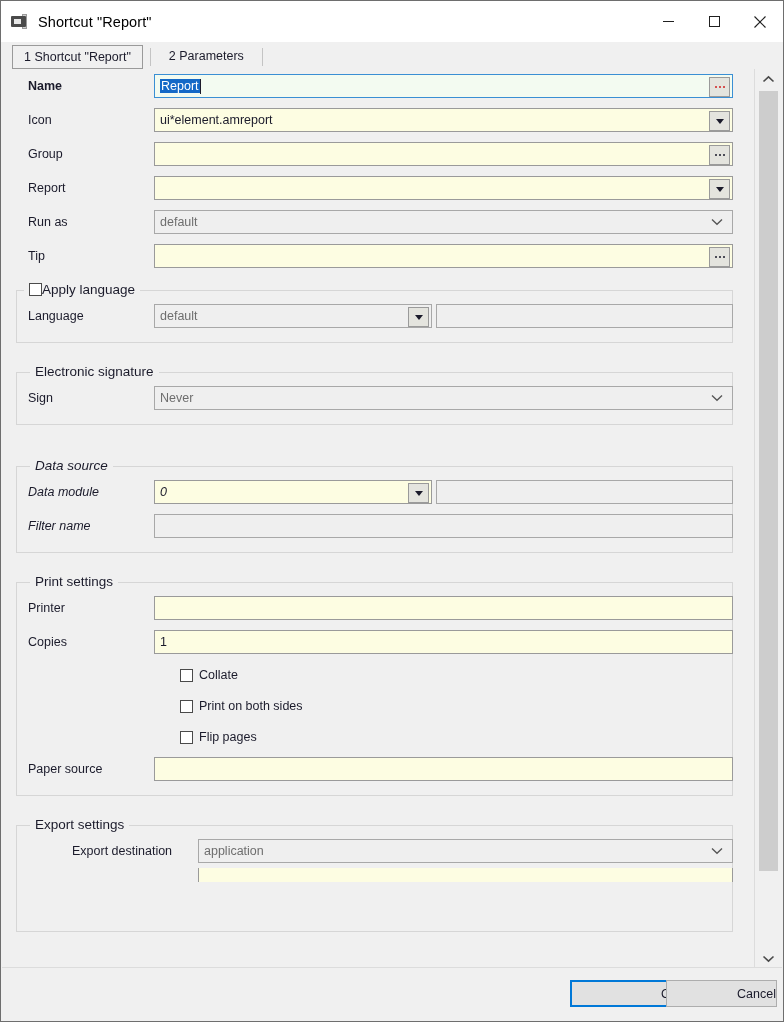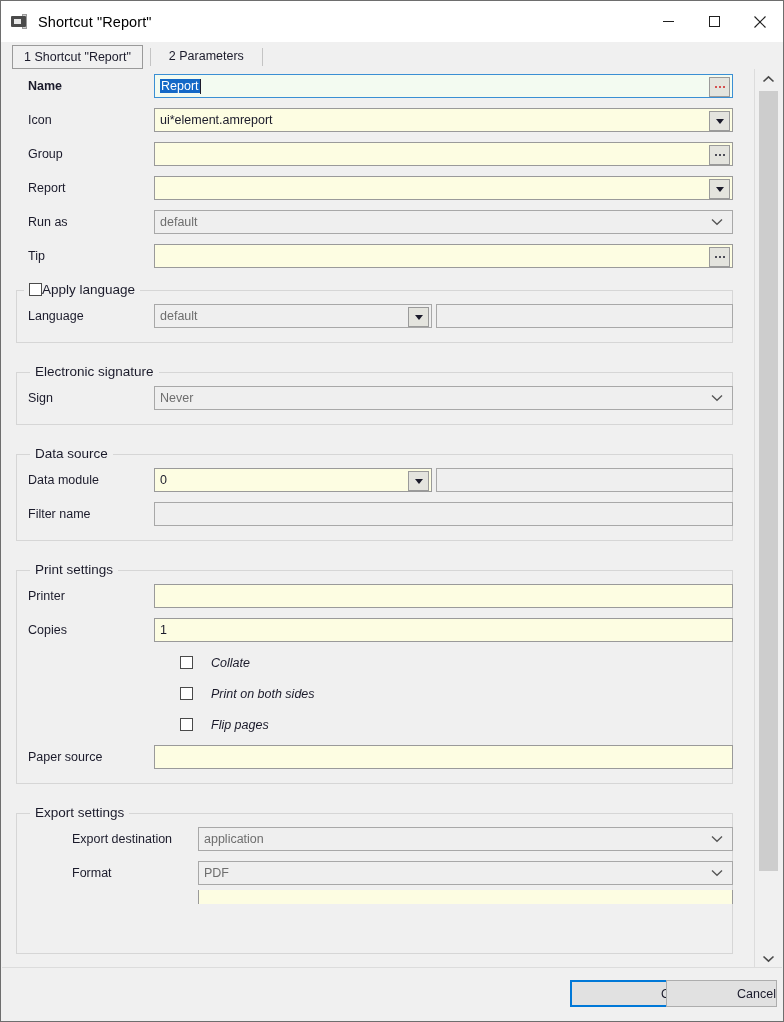--- a/index.html
+++ b/index.html
@@ -131,21 +131,21 @@
     position:absolute;left:28px;top:3px;background:#f0f0f0;padding:0 5px;
     font-size:13.5px;color:#1b1b2b;z-index:3;white-space:nowrap;
     display:flex;align-items:center;
   }
   .sect-body{position:relative;z-index:2;padding:9px 0 10px 0;}
   
   .cb{
     width:13px;height:13px;border:1px solid #4a4a4a;background:#ffffff;
     box-sizing:border-box;flex:none;display:block;
   }
-  .cbrow{display:flex;align-items:flex-start;gap:18px;font-style:italic;}
+  .cbrow{display:flex;align-items:flex-end;gap:6px;}
   .cbrow .cbl{font-size:12.5px;color:#1b1b2b;}
   .row-cb{height:31px;display:flex;align-items:center;}
   .row-cb .pad{width:178px;flex:none;}
   
   .footer{
     position:absolute;left:1px;right:1px;bottom:1px;height:52px;
     background:#f0f0f0;border-top:1px solid #dcdcdc;
   }
   .btn{
     position:absolute;top:12px;height:27px;width:111px;box-sizing:border-box;
@@ -325,21 +325,21 @@
                 <span>Never</span>
                 <svg class="chev" width="12" height="8" viewBox="0 0 12 8">
                   <polyline points="1,1.5 6,6.3 11,1.5" fill="none" stroke="#555" stroke-width="1.3"></polyline>
                 </svg>
               </div>
             </div>
           </div>
         </div>
       </div>
 
-      <div class="sect-wrap" style="margin-top:18px;">
+      <div class="sect-wrap" style="margin-top:30px;font-style:italic;">
         <div class="sect-box"></div>
         <div class="sect-label">Data source</div>
         <div class="sect-body">
           <div class="row">
             <div class="lbl">Data module</div>
             <div class="fieldwrap" style="display:flex;">
               <div class="split-a">
                 <div class="tf">
                   <span>0</span>
                   <span class="cbtn">
@@ -425,31 +425,20 @@
             <div class="lbl">Export destination</div>
             <div class="fieldwrap">
               <div class="tf disabled">
                 <span>application</span>
                 <svg class="chev" width="12" height="8" viewBox="0 0 12 8">
                   <polyline points="1,1.5 6,6.3 11,1.5" fill="none" stroke="#555" stroke-width="1.3"></polyline>
                 </svg>
               </div>
             </div>
           </div>
-          <div class="row">
-            <div class="lbl">Format</div>
-            <div class="fieldwrap">
-              <div class="tf disabled">
-                <span>PDF</span>
-                <svg class="chev" width="12" height="8" viewBox="0 0 12 8">
-                  <polyline points="1,1.5 6,6.3 11,1.5" fill="none" stroke="#555" stroke-width="1.3"></polyline>
-                </svg>
-              </div>
-            </div>
-          </div>
           <div class="row" style="height:14px;overflow:hidden;">
             <div class="lbl"></div>
             <div class="fieldwrap">
               <div class="tf" style="height:24px;"></div>
             </div>
           </div>
         </div>
       </div>
 
     </div>

